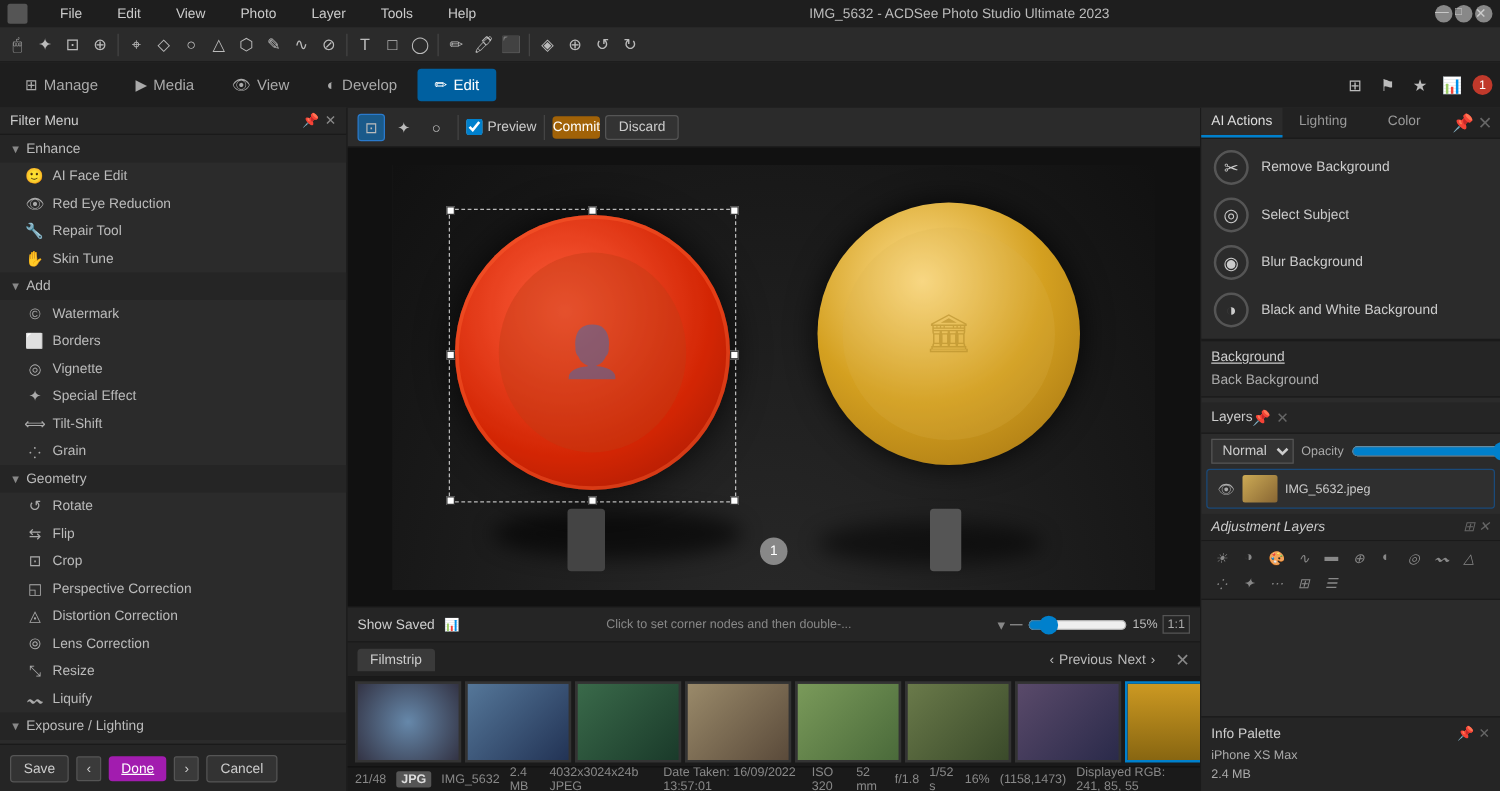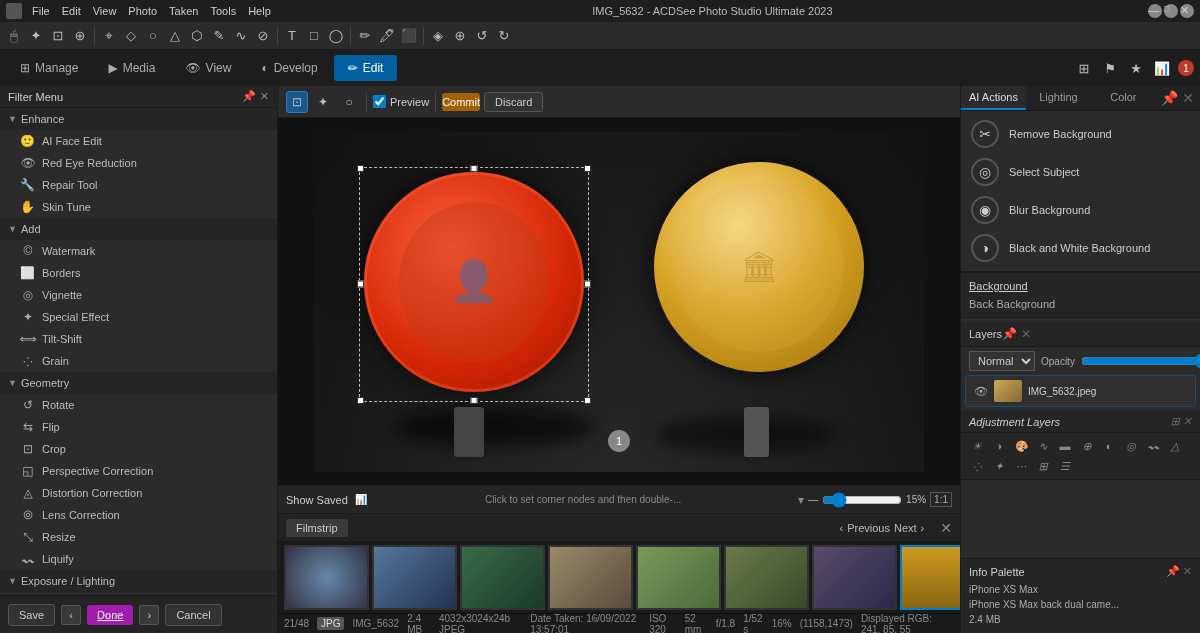--- a/index.html
+++ b/index.html
@@ -15,21 +15,21 @@
       flex-direction: column;
     }
 
     
     .menu-bar {
       background: #1e1e1e;
       height: 22px;
       display: flex;
       align-items: center;
       padding: 0 6px;
-      gap: 0;
+      gap: 16px;
       flex-shrink: 0;
     }
     .menu-bar-icon {
       width: 16px; height: 16px;
       background: #555;
       border-radius: 2px;
       margin-right: 4px;
     }
     .menu-item {
       padding: 2px 6px;
@@ -468,21 +468,21 @@
       color: #888;
       flex-shrink: 0;
       border-top: 1px solid #111;
     }
     .status-badge {
       background: #555;
       color: #ddd;
       padding: 1px 4px;
       border-radius: 2px;
       font-size: 10px;
-      font-weight: normal;
+      font-weight: bold;
     }
 
     
     .right-panel {
       width: 240px;
       background: #2b2b2b;
       display: flex;
       flex-direction: column;
       flex-shrink: 0;
       border-left: 1px solid #1a1a1a;
@@ -640,21 +640,21 @@
   </style>
 </head>
 <body>
 
 <div class="menu-bar">
   <div class="menu-bar-icon"></div>
   <span class="menu-item">File</span>
   <span class="menu-item">Edit</span>
   <span class="menu-item">View</span>
   <span class="menu-item">Photo</span>
-  <span class="menu-item">Taken</span>
+  <span class="menu-item">Layer</span>
   <span class="menu-item">Tools</span>
   <span class="menu-item">Help</span>
   <span class="menu-title">IMG_5632 - ACDSee Photo Studio Ultimate 2023</span>
   <div class="window-controls">
     <div class="win-btn" style="background:#888">—</div>
     <div class="win-btn" style="background:#888;font-size:9px">□</div>
     <div class="win-btn" style="background:#888">✕</div>
   </div>
 </div>
 
@@ -1040,18 +1040,17 @@
 
     <div class="info-palette">
       <div class="info-palette-header">
         <span class="adj-layers-title">Info Palette</span>
         <div class="adj-icons">
           <span style="cursor:pointer;">📌</span>
           <span style="cursor:pointer;">✕</span>
         </div>
       </div>
       <div class="info-row">iPhone XS Max</div>
-      <div class="info-row">iPhone XS Max back dual came...</div>
       <div class="info-row">2.4 MB</div>
     </div>
   </div>
 
 </div>
 
 </body></html>

